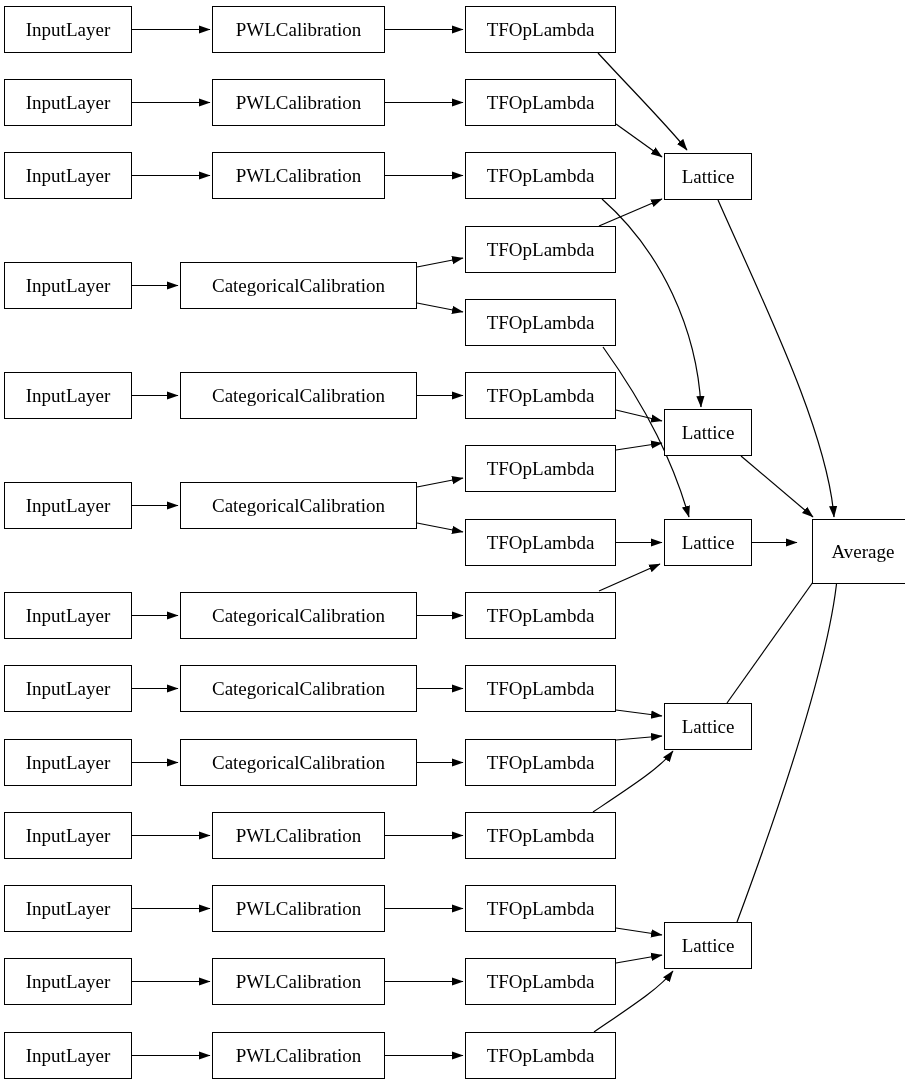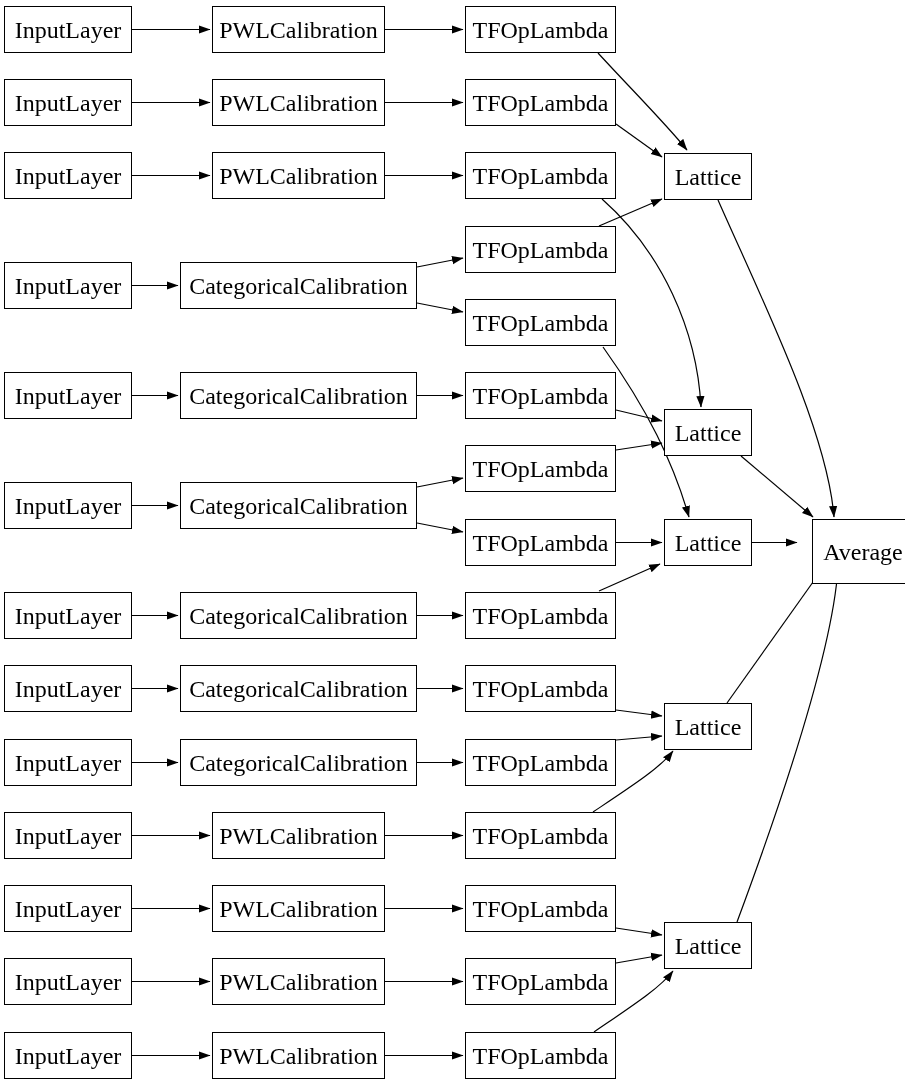--- a/index.html
+++ b/index.html
@@ -20,21 +20,21 @@
     fill: none;
     stroke: var(--edge, #000000);
     stroke-width: 1.2px;
   }
   .node {
     position: absolute;
     box-sizing: border-box;
     background: var(--fill, #ffffff);
     border: 1.4px solid var(--border, #000000);
     color: var(--text, #000000);
-    font-size: 24px;
+    font-size: 19px;
     display: flex;
     align-items: center;
     justify-content: center;
     white-space: nowrap;
     line-height: 1;
   }
 </style>
 </head>
 <body>
 

